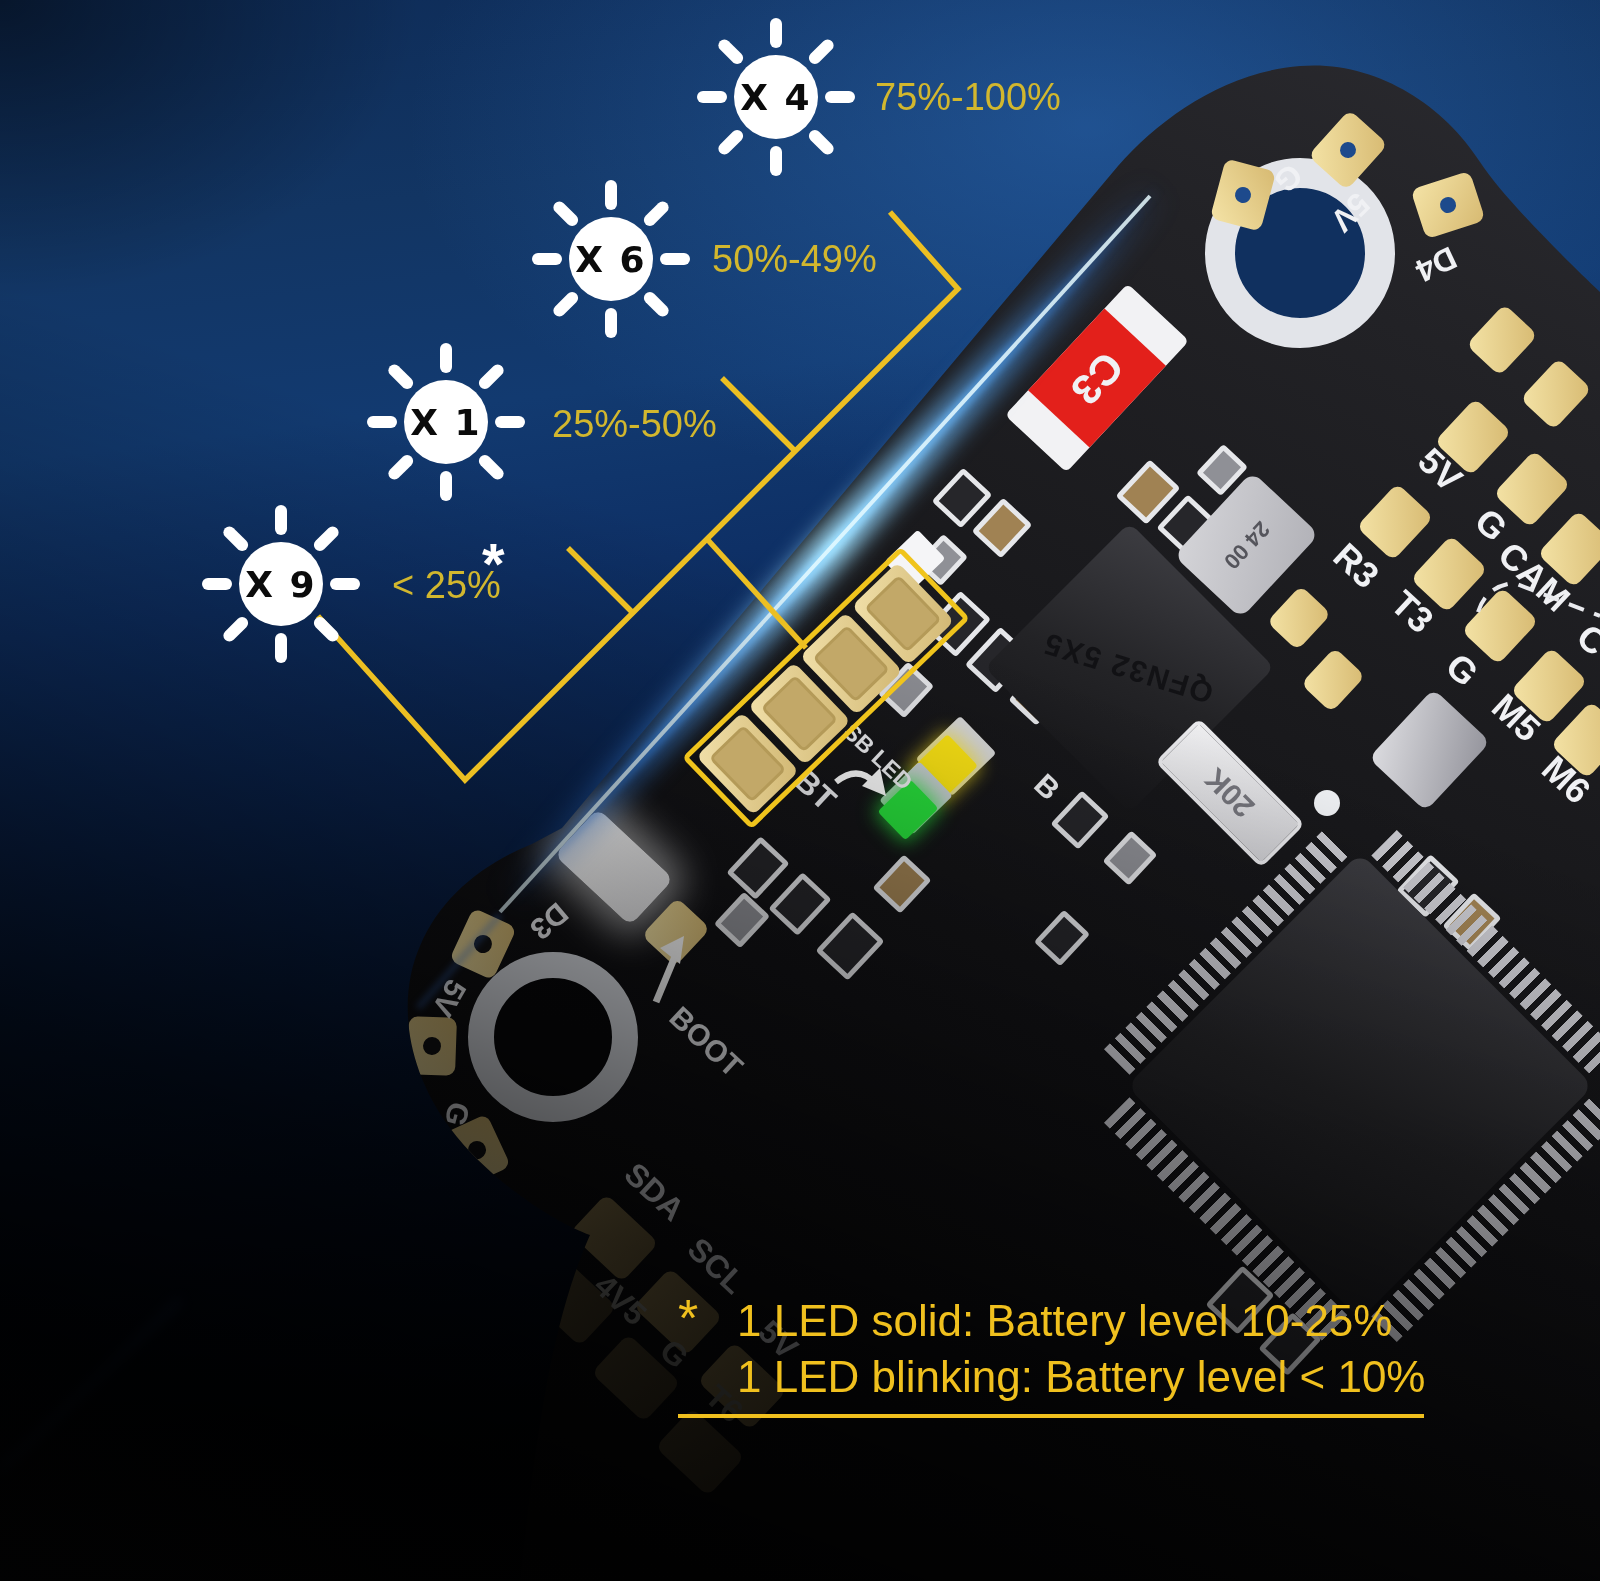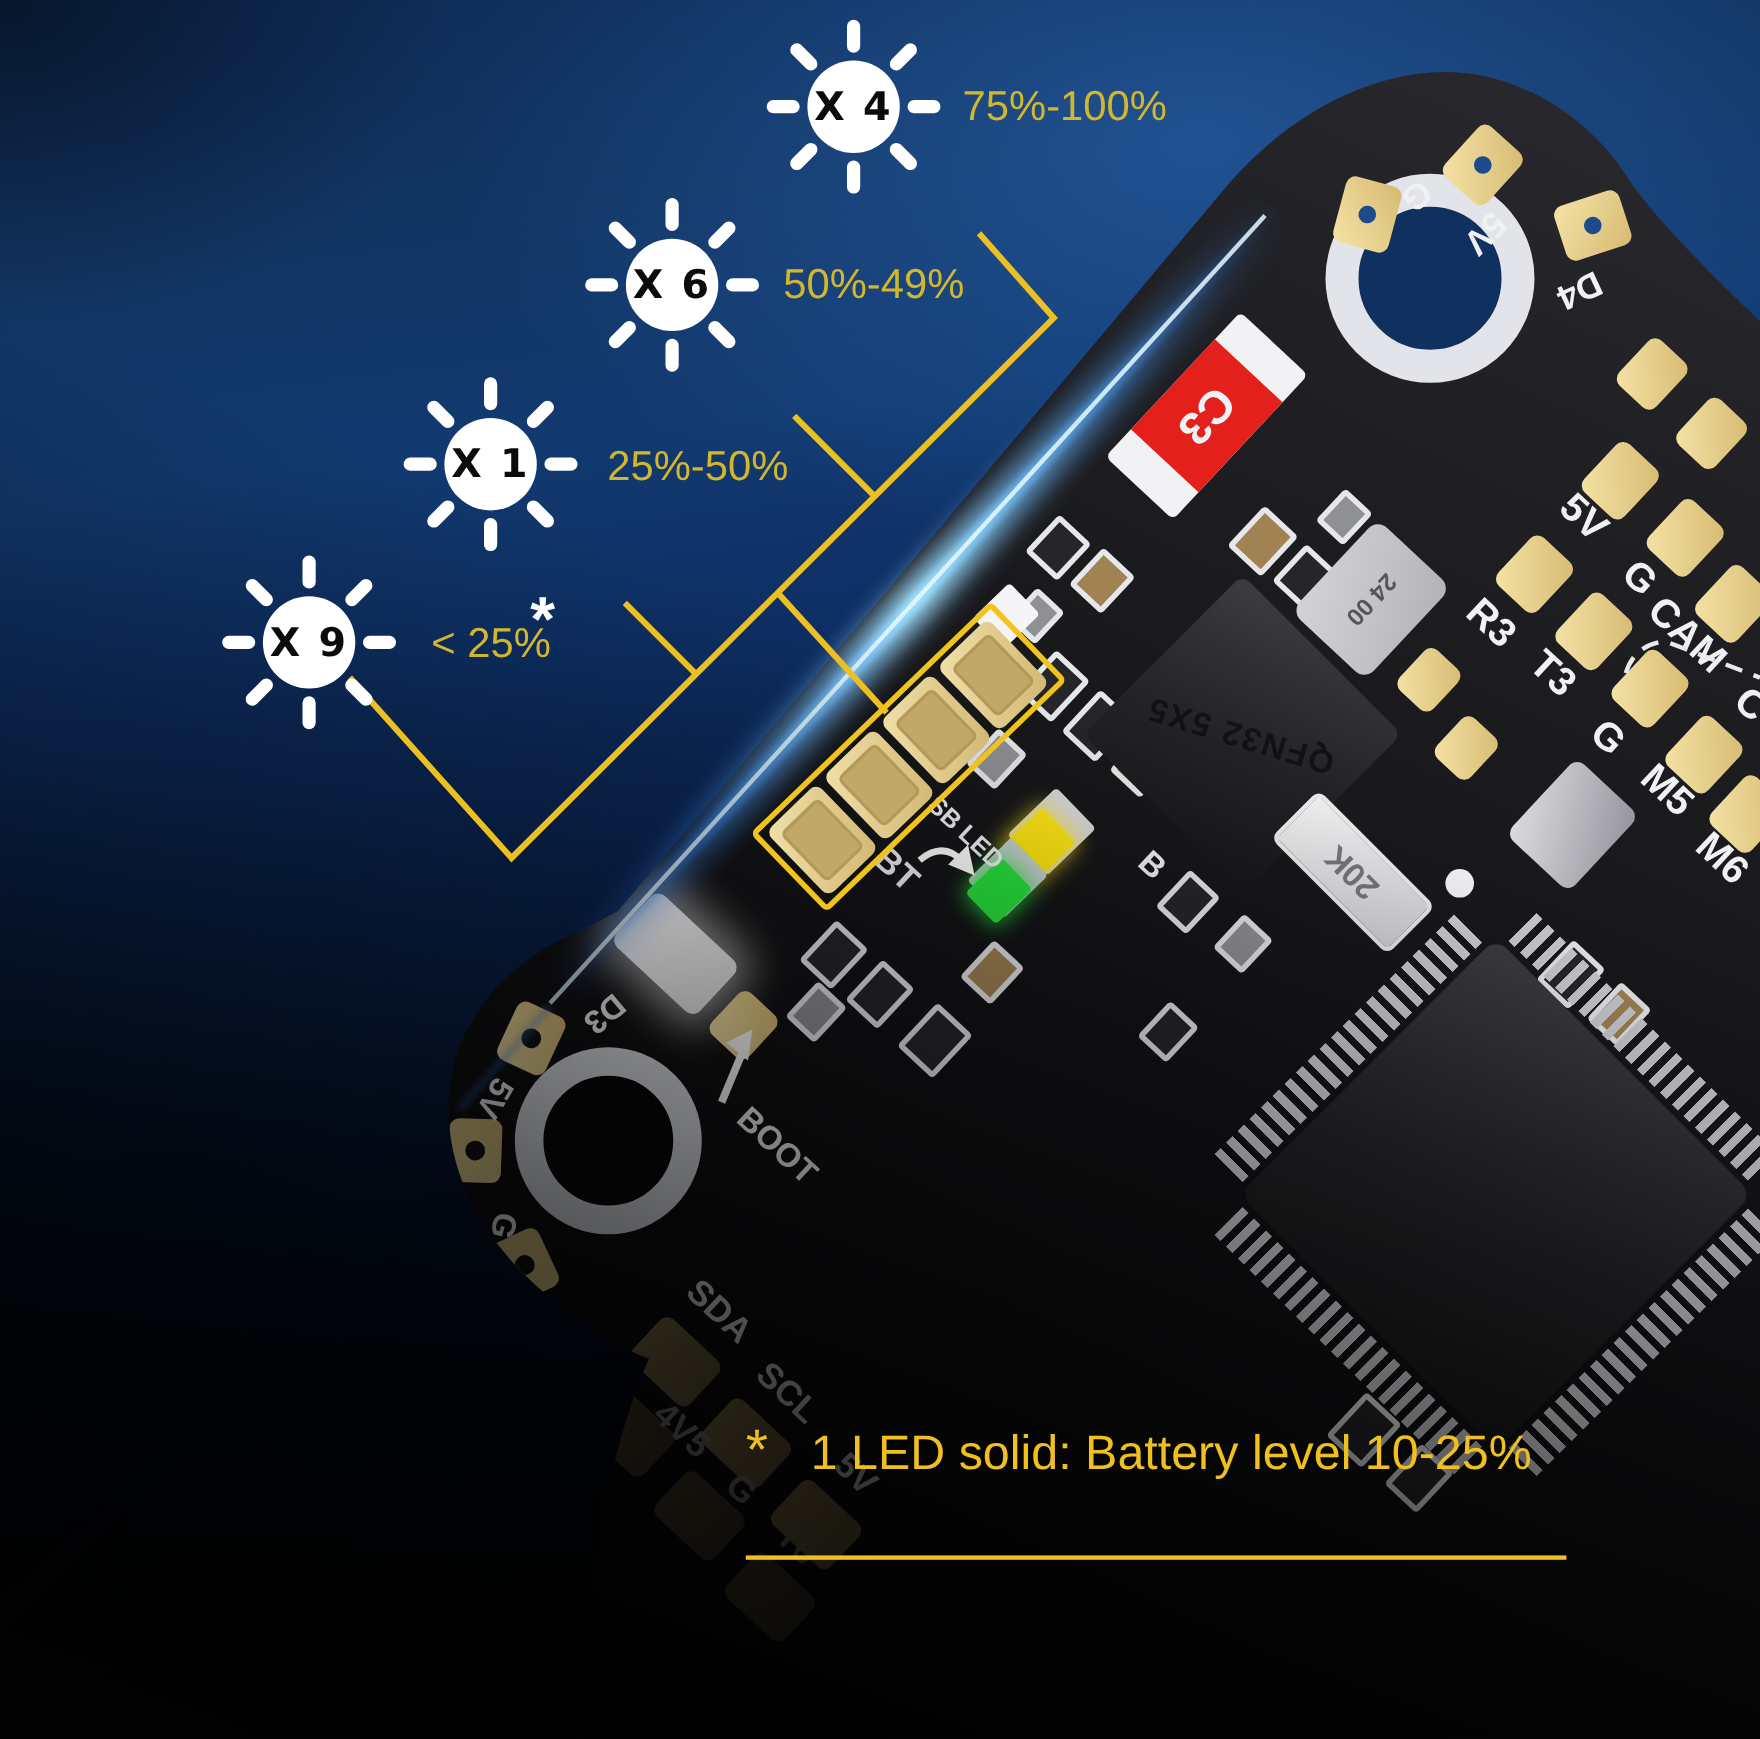--- a/index.html
+++ b/index.html
@@ -258,14 +258,15 @@
   </div>
 
   <div class="range" style="left:875px;top:76px">75%-100%</div>
   <div class="range" style="left:712px;top:238px">50%-49%</div>
   <div class="range" style="left:552px;top:403px">25%-50%</div>
   <div class="range" style="left:392px;top:564px">&lt; 25%</div>
   <div class="abs" style="left:482px;top:530px;color:#fff;font-size:58px;font-weight:700">*</div>
 
   <div class="foot" style="left:678px;top:1288px;font-size:52px">*</div>
   <div class="foot" style="left:737px;top:1296px">1 LED solid: Battery level 10-25%</div>
+  <div class="foot" style="left:737px;top:1352px">1 LED blinking: Battery level &lt; 10%</div>
   <div class="abs" style="left:678px;top:1414px;width:746px;height:4px;background:#f0c01e"></div>
 </div>
 
 </body></html>

